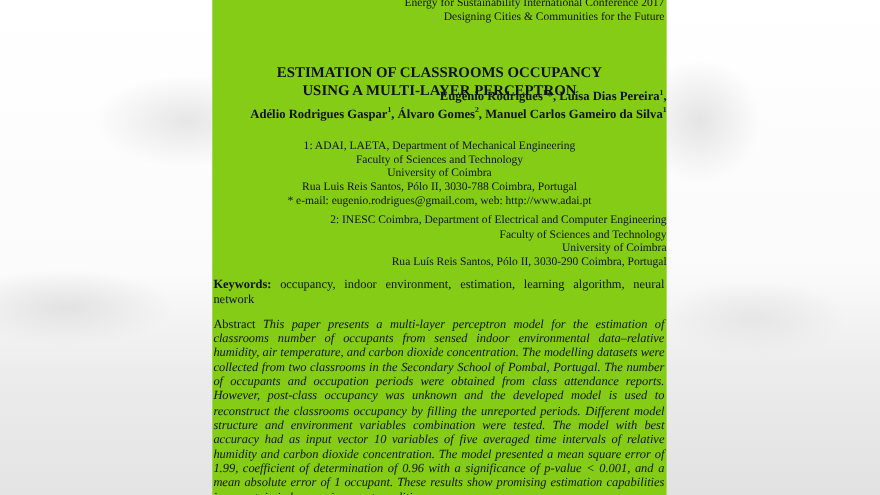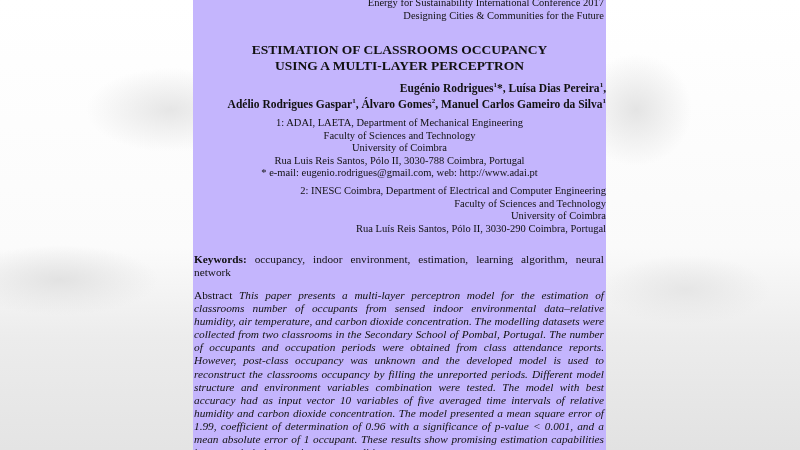--- a/index.html
+++ b/index.html
@@ -21,38 +21,38 @@
   }
   .bg-right {
     left: 606px; width: 194px;
     background:
       radial-gradient(ellipse 80px 80px at 30px 110px, #e4e4e4 0%, rgba(255,255,255,0) 70%),
       radial-gradient(ellipse 120px 50px at 80px 290px, #e6e6e6 0%, rgba(255,255,255,0) 70%),
       linear-gradient(to bottom, #ffffff 0%, #fafafa 55%, #ececec 75%, #e2e2e2 100%);
   }
   .page {
     position: absolute; left: 193px; top: 0; width: 413px; height: 450px;
-    background: #c4b5fd;
+    background: #84cc16;
   }
   .conf {
     position: absolute; right: 2px; top: -3px;
     text-align: right; font-size: 10.5px; line-height: 12.5px;
   }
   .title {
-    position: absolute; left: 0; width: 413px; top: 42px;
+    position: absolute; left: 0; width: 413px; top: 58px;
     text-align: center; font-weight: bold; font-size: 13.5px; line-height: 16px;
   }
   .authors {
     position: absolute; left: 0; width: 413px; top: 80px;
     text-align: right; font-weight: bold; font-size: 11.5px; line-height: 16px;
   }
   .authors sup { font-size: 7px; vertical-align: 5px; line-height: 0; }
   .affil {
     position: absolute; left: 0; width: 413px;
-    text-align: center; font-size: 10.5px; line-height: 12.6px;
+    text-align: center; font-size: 10.5px; line-height: 12.6px; margin-top: 10px;
   }
   .affil1 { top: 117px; }
   .affil2 { top: 185px; text-align: right; }
   .keywords {
     position: absolute; left: 1px; width: 410px; top: 253px;
     font-size: 11.3px; line-height: 13px; text-align: justify;
   }
   .keywords b { font-weight: bold; }
   .abstract {
     position: absolute; left: 1px; width: 410px; top: 289px;

